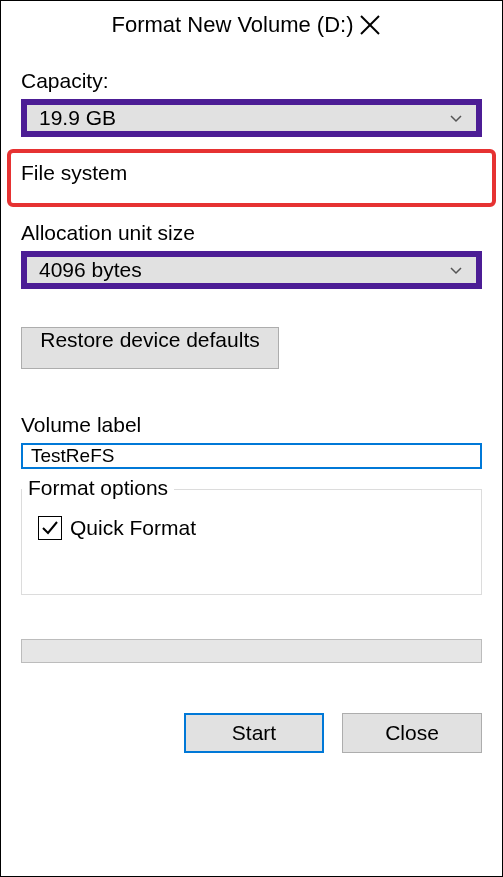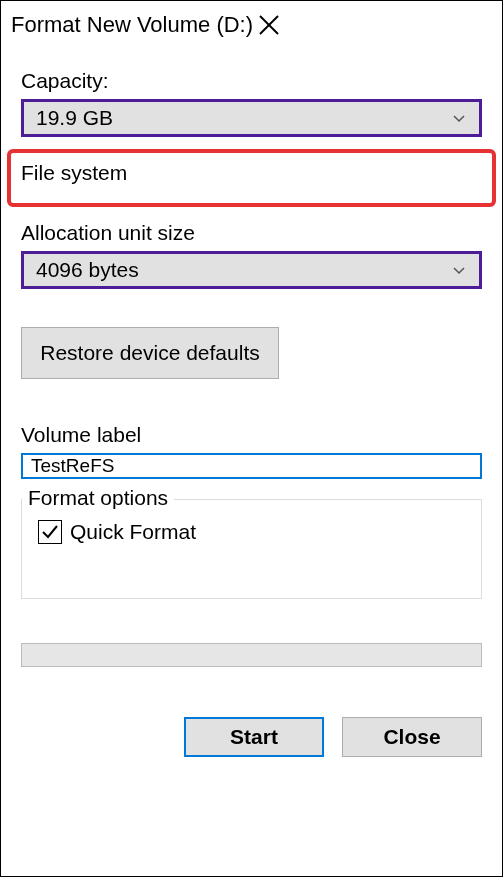--- a/index.html
+++ b/index.html
@@ -12,21 +12,21 @@
       background: #ffffff;
       width: 503px;
       height: 877px;
       border: 1px solid #000;
       display: flex;
       flex-direction: column;
     }
     .titlebar {
       display: flex;
       align-items: center;
-      justify-content: flex-start;
+      justify-content: center;
       padding: 8px 16px 12px 10px;
     }
     .title {
       font-size: 22px;
       color: #000;
     }
     .close-btn {
       cursor: pointer;
       padding: 4px;
       display: flex;
@@ -45,21 +45,21 @@
     }
     .field-label {
       font-size: 21px;
       color: #000;
       margin-bottom: 6px;
     }
     .dropdown {
       width: 100%;
       height: 38px;
       background: #e1e1e1;
-      border: 3px solid #4c1d95;
+      border: 6px solid #4c1d95;
       display: flex;
       align-items: center;
       justify-content: space-between;
       padding: 0 12px;
       font-size: 21px;
       cursor: pointer;
     }
     .dropdown .chevron {
       width: 16px;
       height: 16px;
@@ -72,27 +72,26 @@
     }
     .highlight-group .field-label {
       margin-top: 0;
     }
     .field-block {
       margin-top: 6px;
     }
     .restore-btn {
       margin-top: 38px;
       width: 258px;
-      height: 52px;
+      height: 42px;
       background: #e1e1e1;
       border: 1px solid #adadad;
       font-size: 21px;
       cursor: pointer;
       display: flex;
-      align-items: center;
       justify-content: center;
     }
     .volume-label-block {
       margin-top: 44px;
     }
     .text-input {
       width: 100%;
       height: 26px;
       border: 2px solid #0078d7;
       padding: 4px 8px;
@@ -110,20 +109,21 @@
       top: -14px;
       left: 0;
       background: #ffffff;
       padding: 0 6px;
       font-size: 21px;
     }
     .checkbox-row {
       display: flex;
       align-items: center;
       gap: 8px;
+      margin-top: 6px;
     }
     .checkbox {
       width: 24px;
       height: 24px;
       border: 1px solid #000;
       display: flex;
       align-items: center;
       justify-content: center;
       cursor: pointer;
     }
@@ -150,21 +150,20 @@
     .btn {
       width: 140px;
       height: 40px;
       background: #e1e1e1;
       border: 1px solid #adadad;
       font-size: 21px;
       cursor: pointer;
       display: flex;
       align-items: center;
       justify-content: center;
-      font-weight: bold;
     }
     .btn.primary {
       border: 2px solid #0078d7;
     }
   </style>
 </head>
 <body>
 
 <div class="titlebar">
   <div class="title">Format New Volume (D:)</div>

